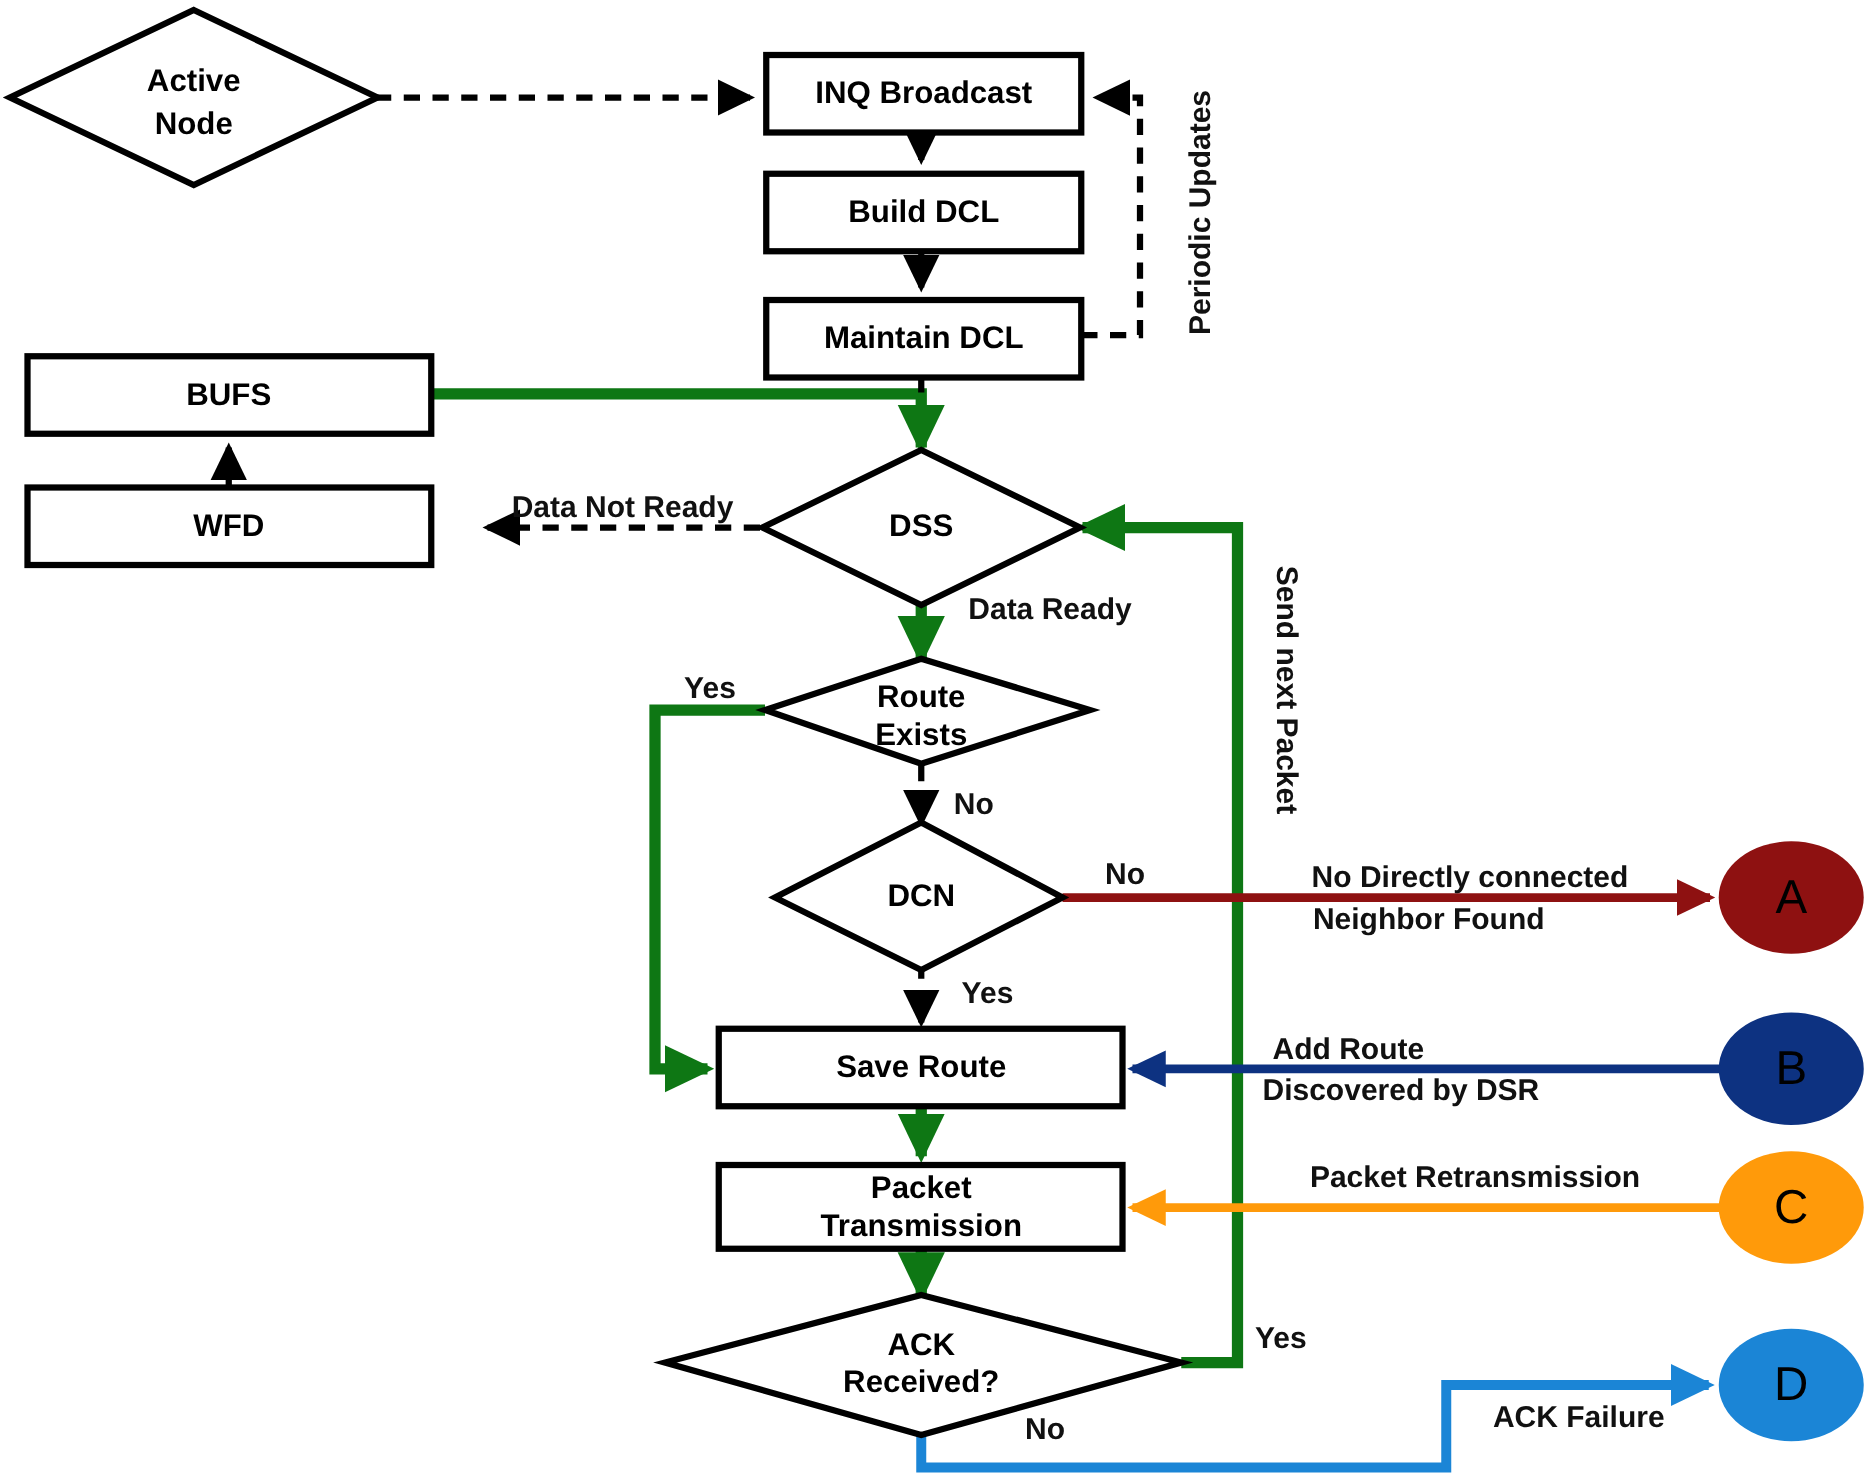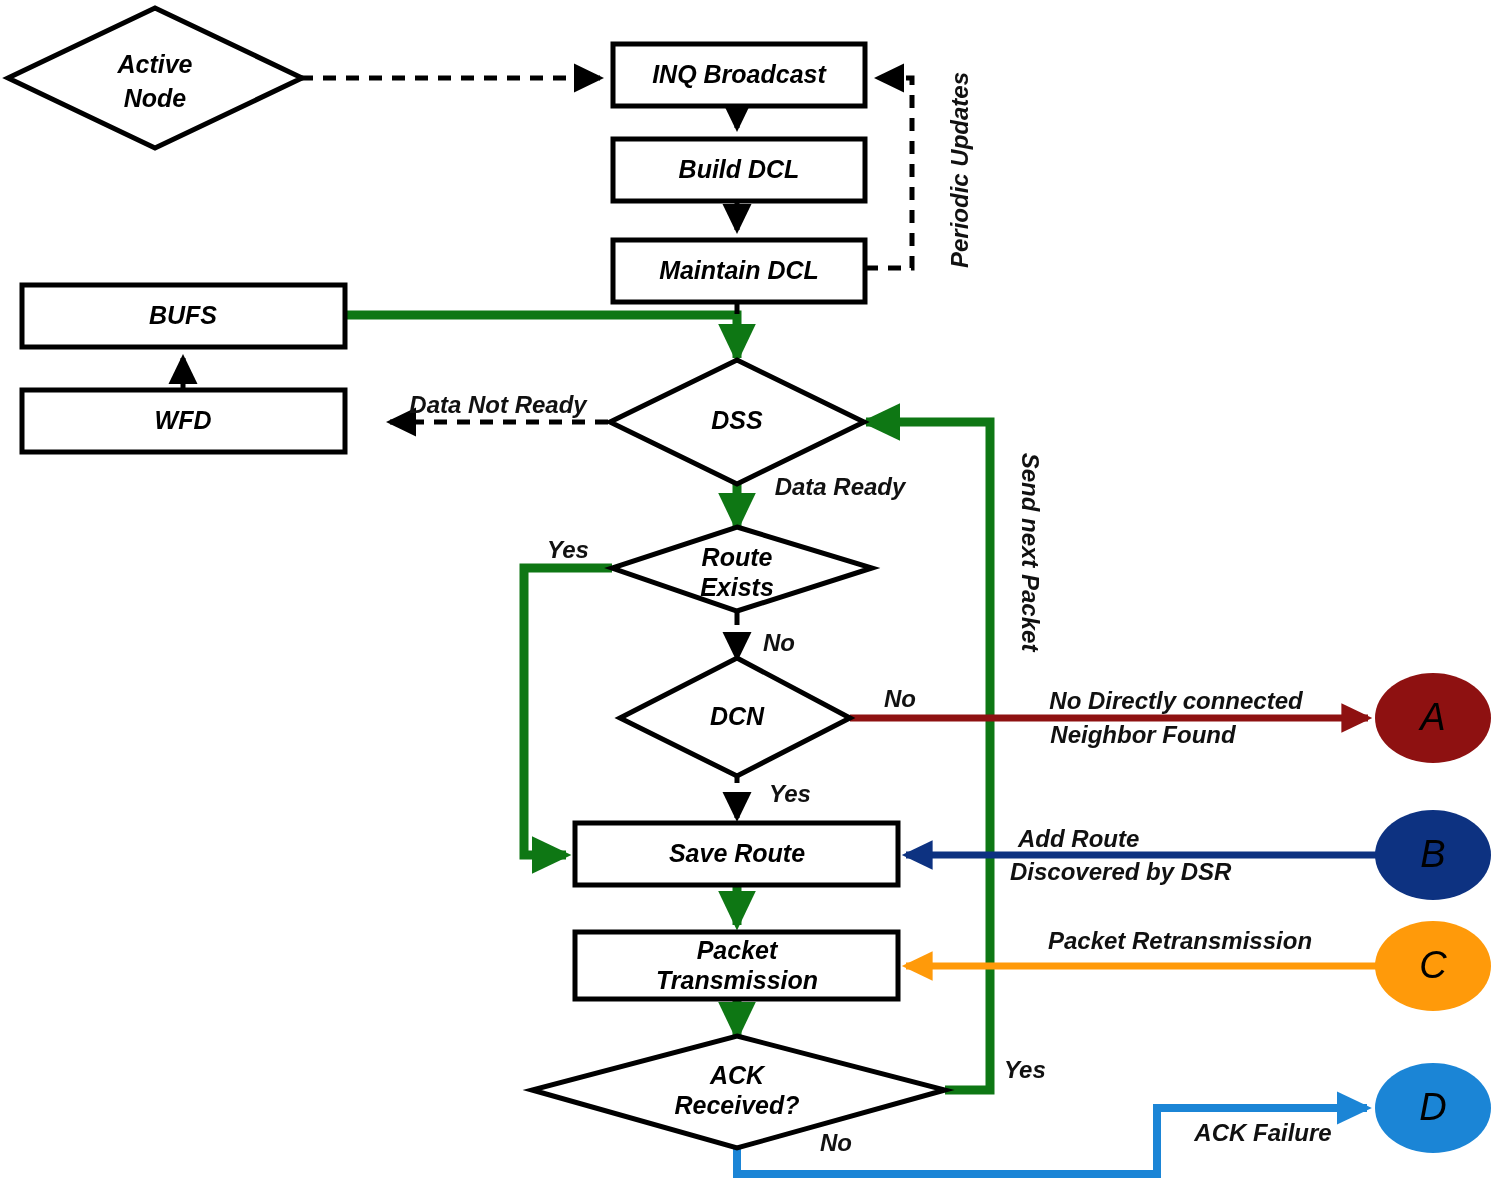--- a/index.html
+++ b/index.html
@@ -7,21 +7,20 @@
     padding: 0;
     background: #ffffff;
   }
   #canvas {
     position: relative;
     width: 1494px;
     height: 1185px;
     background: #ffffff;
     font-family: "Liberation Sans", sans-serif;
     overflow: hidden;
-    font-style: italic;
   }
   #flow {
     position: absolute;
     top: 0;
     left: 0;
     width: 1494px;
     height: 1185px;
   }
   .node-label {
     font-family: "Liberation Sans", sans-serif;

